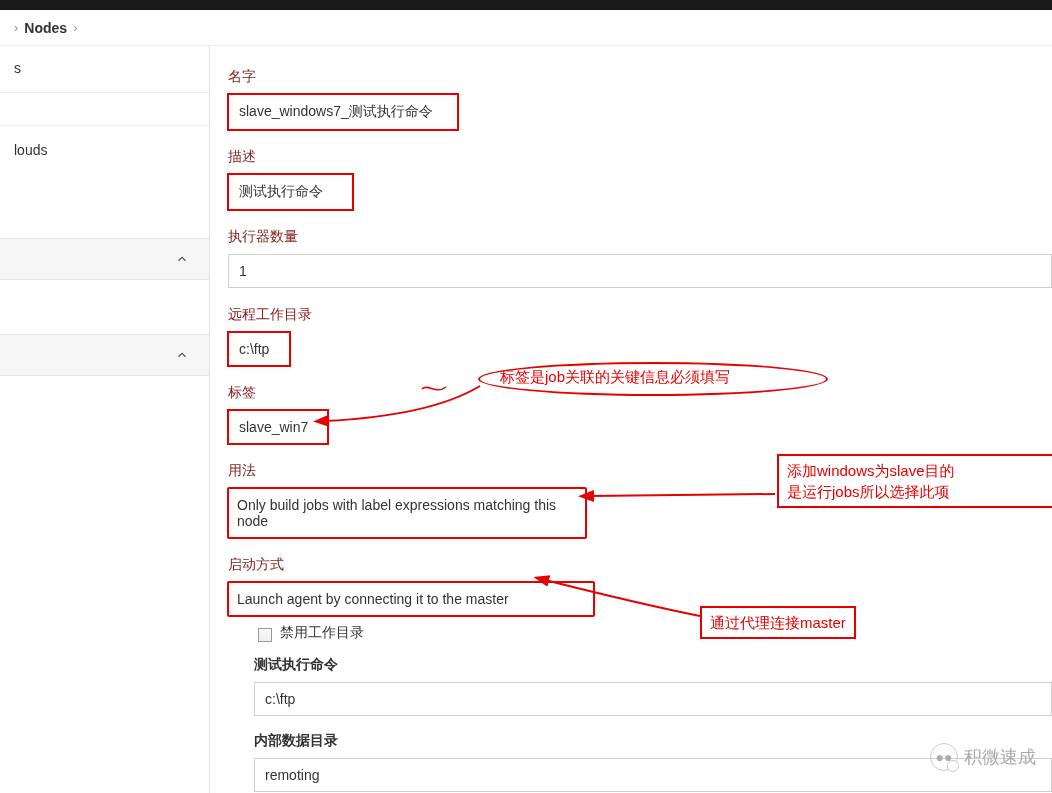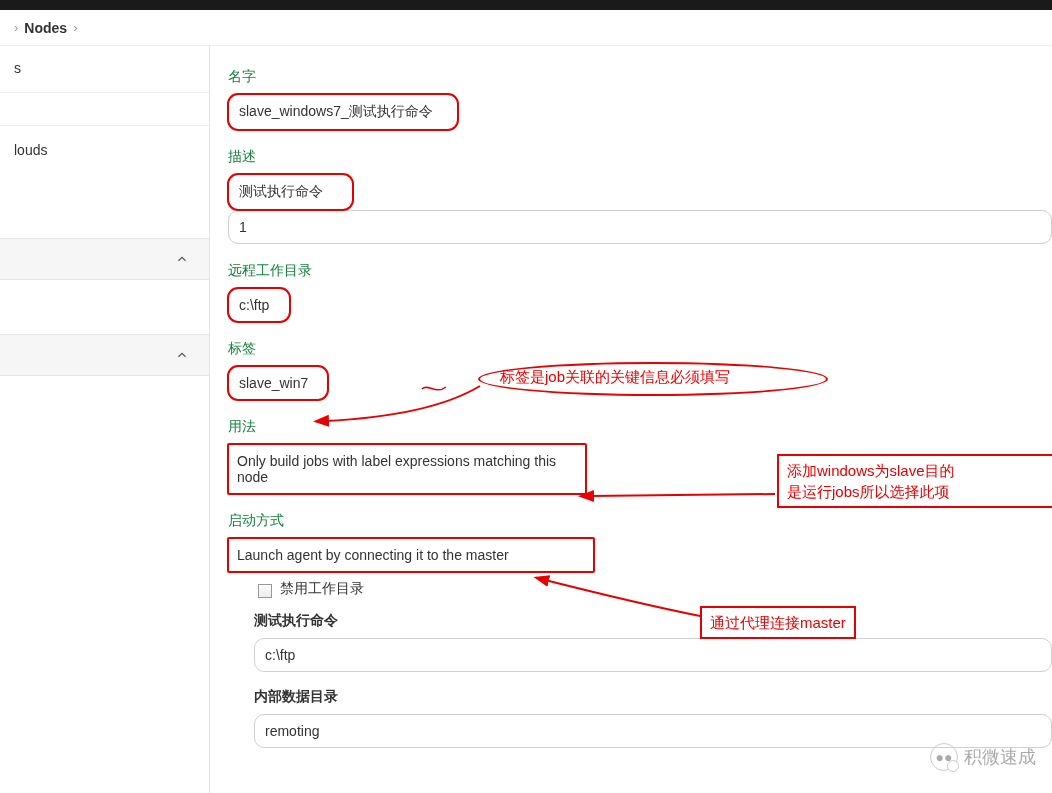--- a/index.html
+++ b/index.html
@@ -70,33 +70,33 @@
     width: 14px; height: 14px;
   }
   .main {
     flex: 1;
     padding: 22px 0 22px 18px;
     position: relative;
     overflow: hidden;
   }
   .field-label {
     font-size: 14px;
-    color: #15803d;
+    color: #7f1d1d;
     margin: 18px 0 8px 0;
   }
   .field-label.first { margin-top: 0; }
   .input {
     width: 100%;
     border: 1px solid #d0d0d0;
     background: #fff;
     padding: 8px 10px;
     font-size: 14px;
     color: #333;
     display: block;
-    border-radius: 10px;
+    border-radius: 0;
   }
   .select {
     width: 100%;
     border: 1px solid #d0d0d0;
     background: #fff;
     padding: 8px 28px 8px 8px;
     font-size: 14px;
     color: #333;
     position: relative;
     display: block;
@@ -214,20 +214,21 @@
     <div class="field-label first">名字</div>
     <div style="width:230px">
       <div class="input red-frame">slave_windows7_测试执行命令</div>
     </div>
 
     <div class="field-label">描述</div>
     <div style="width:125px">
       <div class="input red-frame">测试执行命令</div>
     </div>
 
+    <div class="field-label">执行器数量</div>
     <div class="input" style="width:100%">1</div>
 
     <div class="field-label">远程工作目录</div>
     <div style="width:62px">
       <div class="input red-frame">c:\ftp</div>
     </div>
 
     <div class="field-label">标签</div>
     <div style="width:100px">
       <div class="input red-frame">slave_win7</div>

